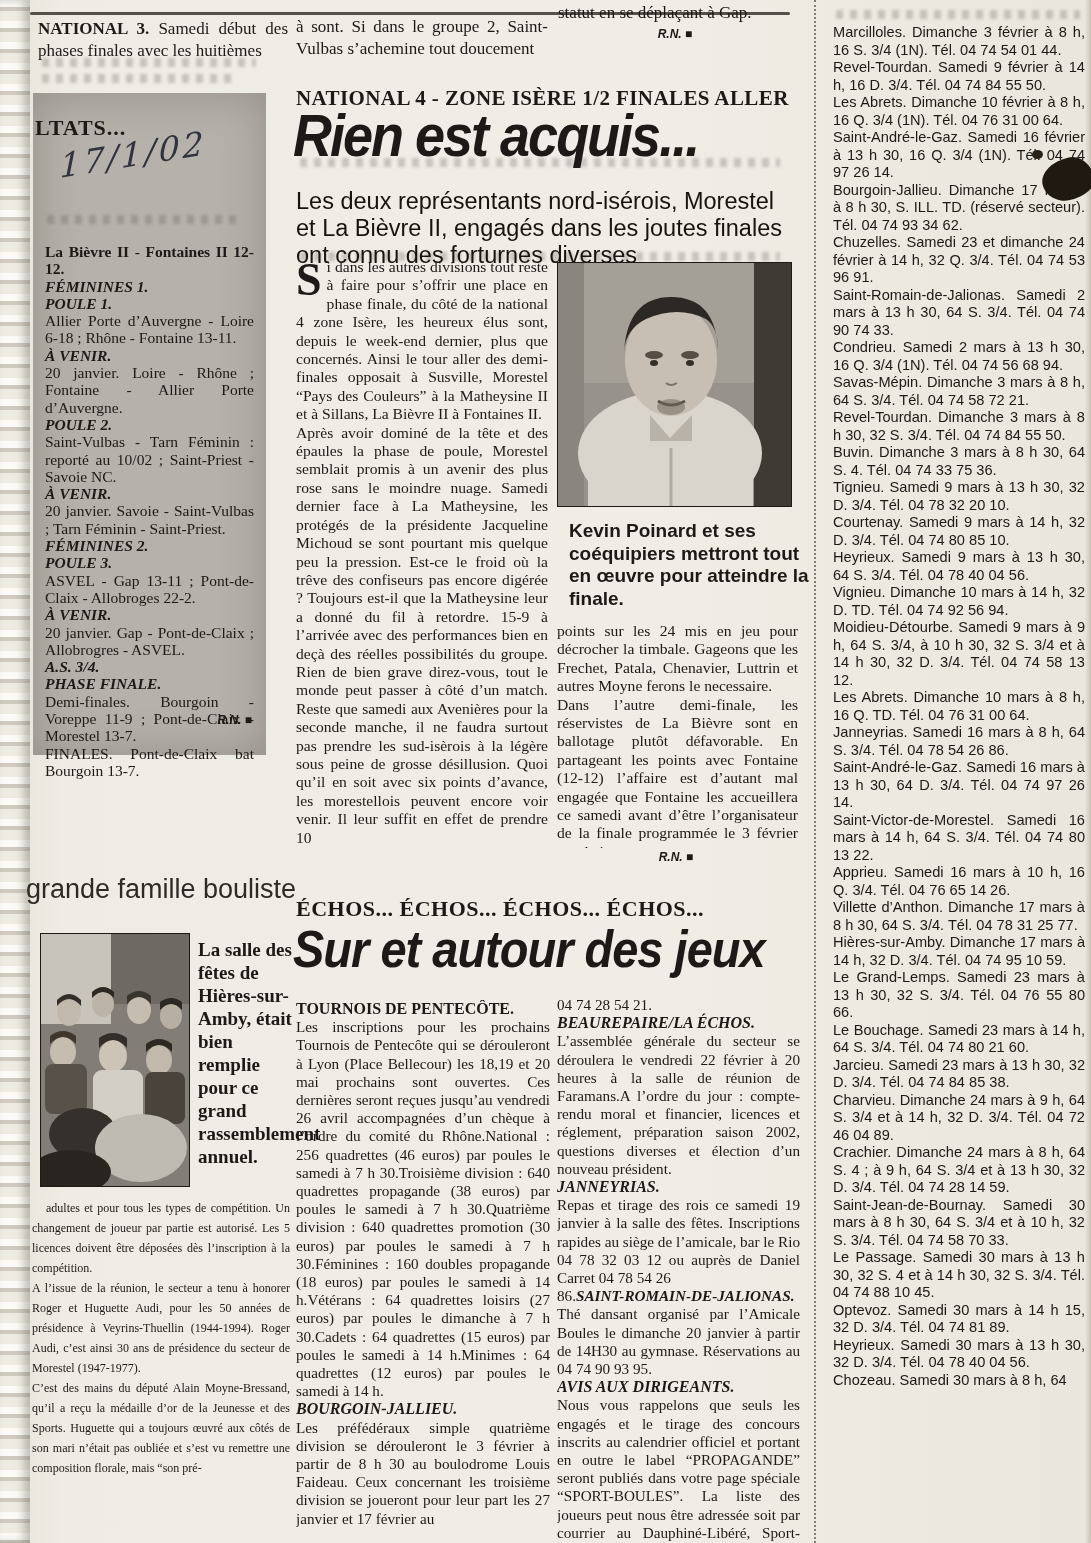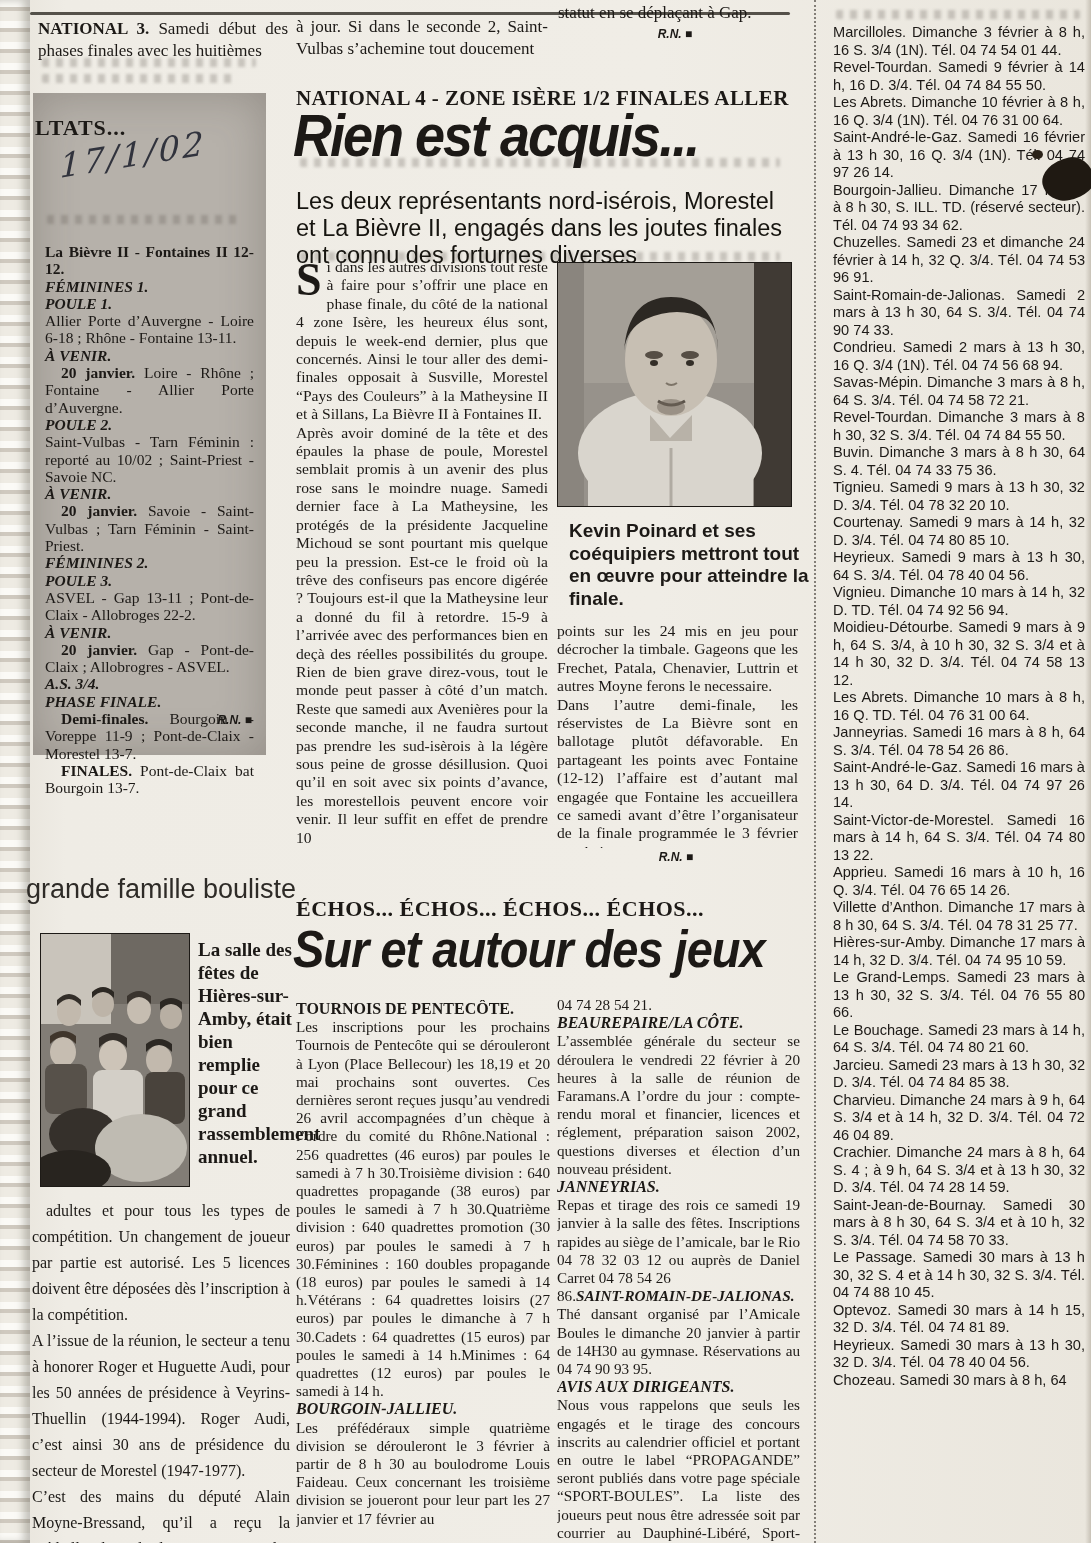--- a/index.html
+++ b/index.html
@@ -23,21 +23,21 @@
   
   .results{left:33px;top:93px;width:233px;height:662px;background:#b6b1aa;
            box-shadow:inset 0 0 45px rgba(60,55,48,.28);}
   .rhead{position:absolute;left:2px;top:22px;font-weight:bold;font-size:22px;letter-spacing:1px;}
   .hand{position:absolute;left:26px;top:42px;font-family:"DejaVu Serif",serif;font-style:italic;
         font-size:33px;letter-spacing:3px;color:#232632;transform:rotate(-9deg) skewX(-10deg);opacity:.9;}
   .rlist{position:absolute;left:12px;top:150px;width:209px;font-size:15.5px;line-height:17.3px;text-align:justify;}
   .rline{margin:0;}
   .rline.b{font-weight:bold;}
   .rline.bi{font-weight:bold;font-style:italic;}
-  .rline b{font-weight:bold;margin-left:16px;}
+  .rline b{font-weight:normal;}
   .rsig{position:absolute;right:14px;bottom:28px;}
   
   .kicker{left:296px;top:86px;width:502px;font-weight:bold;font-size:21px;letter-spacing:.4px;}
   .headline{left:293px;top:106px;width:506px;font-family:"Liberation Sans",sans-serif;
             font-style:italic;font-weight:bold;font-size:54px;line-height:1;letter-spacing:-2px;
             transform:scaleY(1.08);transform-origin:left top;}
   .subhead{left:296px;top:188px;width:502px;font-family:"Liberation Sans",sans-serif;
            font-size:23.5px;line-height:27px;color:#16140f;}
   .bodycol{font-size:15.6px;line-height:18.4px;text-align:justify;overflow:hidden;}
   .bodycol p{margin:0;}
@@ -59,21 +59,21 @@
   .blk{margin:0;}
   .blk.head{font-weight:bold;font-style:italic;font-size:16px;}
   .blk.headcaps{font-weight:bold;font-size:16px;}
   .bhead{font-weight:bold;font-style:italic;}
   
   .fhead{left:24px;top:874px;width:274px;font-family:"Liberation Sans",sans-serif;
          font-size:27px;color:#2e2b27;white-space:nowrap;overflow:hidden;text-align:center;}
   .crowd{left:40px;top:933px;width:148px;height:252px;border:1px solid #1d1a16;background:#7d7871;}
   .sidecap{left:198px;top:938px;width:100px;font-family:Liberation Serif, serif;
            font-weight:bold;font-size:19px;line-height:23px;}
-  .fbody{left:32px;top:1198px;width:258px;height:345px;font-size:16px;line-height:26px;text-align:justify;overflow:hidden;}
+  .fbody{left:32px;top:1198px;width:258px;height:345px;font-size:12px;line-height:20px;text-align:justify;overflow:hidden;}
   .fbody p{margin:0;}
   .fbody p:first-child{text-indent:14px;}
   
   .agsep{left:814px;top:0;width:0;height:1543px;border-left:2px dotted #4a453e;opacity:.65;}
   .agenda{left:833px;top:24px;width:252px;height:1515px;font-family:"Liberation Sans",sans-serif;
           font-size:14.6px;line-height:17.5px;text-align:justify;overflow:hidden;}
   .agEntry{margin:0;}
   .agName{font-weight:normal;}
   .blob{left:1042px;top:158px;width:52px;height:42px;background:#1f1912;
         border-radius:60% 40% 55% 45%/50% 60% 40% 50%;transform:rotate(-12deg);}
@@ -85,21 +85,21 @@
 <div class="page">
 
   <div class="abs spine"></div>
   <div class="abs rightedge"></div>
   <div class="abs topline"></div>
 
   <div class="abs sn" style="left:38px;top:18px;width:250px;">
     <b>NATIONAL 3.</b>
     <span>Samedi début des phases finales avec les huitièmes</span>
   </div>
-  <div class="abs sn" style="left:296px;top:16px;width:252px;">à jour. Si dans le seconde 2, Saint-Vulbas s’achemine tout doucement</div>
+  <div class="abs sn" style="left:296px;top:16px;width:252px;">à sont. Si dans le groupe 2, Saint-Vulbas s’achemine tout doucement</div>
   <div class="abs sn" style="left:558px;top:2px;width:234px;">
     <span>statut en se déplaçant à Gap.</span>
     <div class="sig">R.N.  ■</div>
   </div>
 
   <div class="abs noise" style="left:42px;top:58px;width:214px;"></div>
   <div class="abs noise" style="left:42px;top:74px;width:196px;"></div>
   <div class="abs noise" style="left:300px;top:158px;width:480px;"></div>
   <div class="abs noise" style="left:300px;top:252px;width:480px;"></div>
   <div class="abs noise" style="left:836px;top:10px;width:244px;"></div>
@@ -173,21 +173,21 @@
   <div class="abs ekicker">ÉCHOS... ÉCHOS... ÉCHOS... ÉCHOS...</div>
   <div class="abs eheadline">Sur et autour des jeux</div>
   <div class="abs ecol1">
       <div class="blk headcaps">TOURNOIS DE PENTECÔTE.</div>
       <div class="blk para">Les inscriptions pour les prochains Tournois de Pentecôte qui se dérouleront à Lyon (Place Bellecour) les 18,19 et 20 mai prochains sont ouvertes. Ces dernières seront reçues jusqu’au vendredi 26 avril accompagnées d’un chèque à l’ordre du comité du Rhône.National : 256 quadrettes (46 euros) par poules le samedi à 7 h 30.Troisième division : 640 quadrettes propagande (38 euros) par poules le samedi à 7 h 30.Quatrième division : 640 quadrettes promotion (30 euros) par poules le samedi à 7 h 30.Féminines : 160 doubles propagande (18 euros) par poules le samedi à 14 h.Vétérans : 64 quadrettes loisirs (27 euros) par poules le dimanche à 7 h 30.Cadets : 64 quadrettes (15 euros) par poules le samedi à 14 h.Minimes : 64 quadrettes (12 euros) par poules le samedi à 14 h.</div>
       <div class="blk head">BOURGOIN-JALLIEU.</div>
       <div class="blk para">Les préfédéraux simple quatrième division se dérouleront le 3 février à partir de 8 h 30 au boulodrome Louis Faideau. Ceux concernant les troisième division se joueront pour leur part les 27 janvier et 17 février au</div>
     </div>
   <div class="abs ecol2">
       <div class="blk plain">04 74 28 54 21.</div>
-      <div class="blk head">BEAUREPAIRE/LA CÔTE.</div>
+      <div class="blk head">BEAUREPAIRE/LA ÉCHOS.</div>
       <div class="blk para">L’assemblée générale du secteur se déroulera le vendredi 22 février à 20 heures à la salle de réunion de Faramans.A l’ordre du jour : compte-rendu moral et financier, licences et réglement, préparation saison 2002, questions diverses et élection d’un nouveau président.</div>
       <div class="blk head">JANNEYRIAS.</div>
       <div class="blk para">Repas et tirage des rois ce samedi 19 janvier à la salle des fêtes. Inscriptions rapides au siège de l’amicale, bar le Rio 04 78 32 03 12 ou auprès de Daniel Carret 04 78 54 26</div>
       <div class="blk headrun"><span>86.</span><span class="bhead">SAINT-ROMAIN-DE-JALIONAS.</span></div>
       <div class="blk para">Thé dansant organisé par l’Amicale Boules le dimanche 20 janvier à partir de 14H30 au gymnase. Réservations au 04 74 90 93 95.</div>
       <div class="blk head">AVIS AUX DIRIGEANTS.</div>
       <div class="blk para">Nous vous rappelons que seuls les engagés et le tirage des concours inscrits au calendrier officiel et portant en outre le label “PROPAGANDE” seront publiés dans votre page spéciale “SPORT-BOULES”. La liste des joueurs peut nous être adressée soit par courrier au Dauphiné-Libéré, Sport-Boules, place Chaplin 38300 Bourgoin-Jallieu</div>
     </div>
 
   <div class="abs fhead">grande famille bouliste</div>

